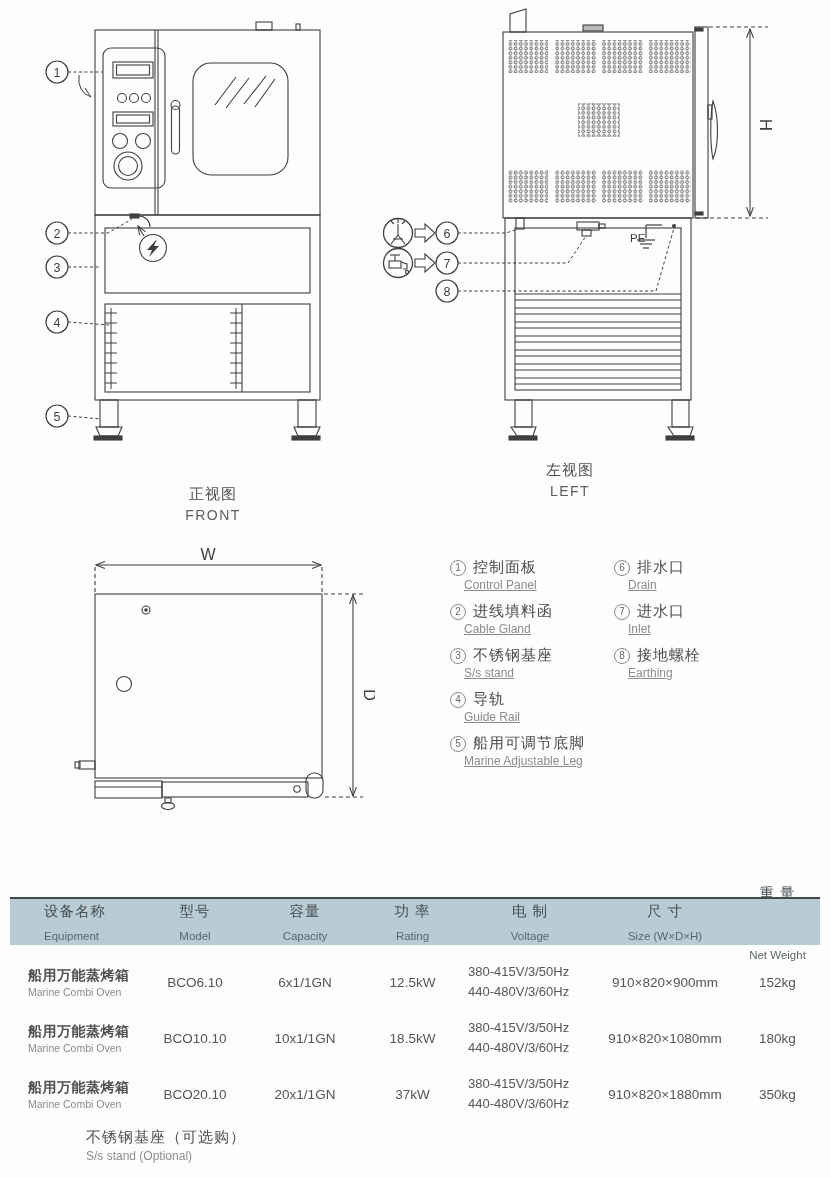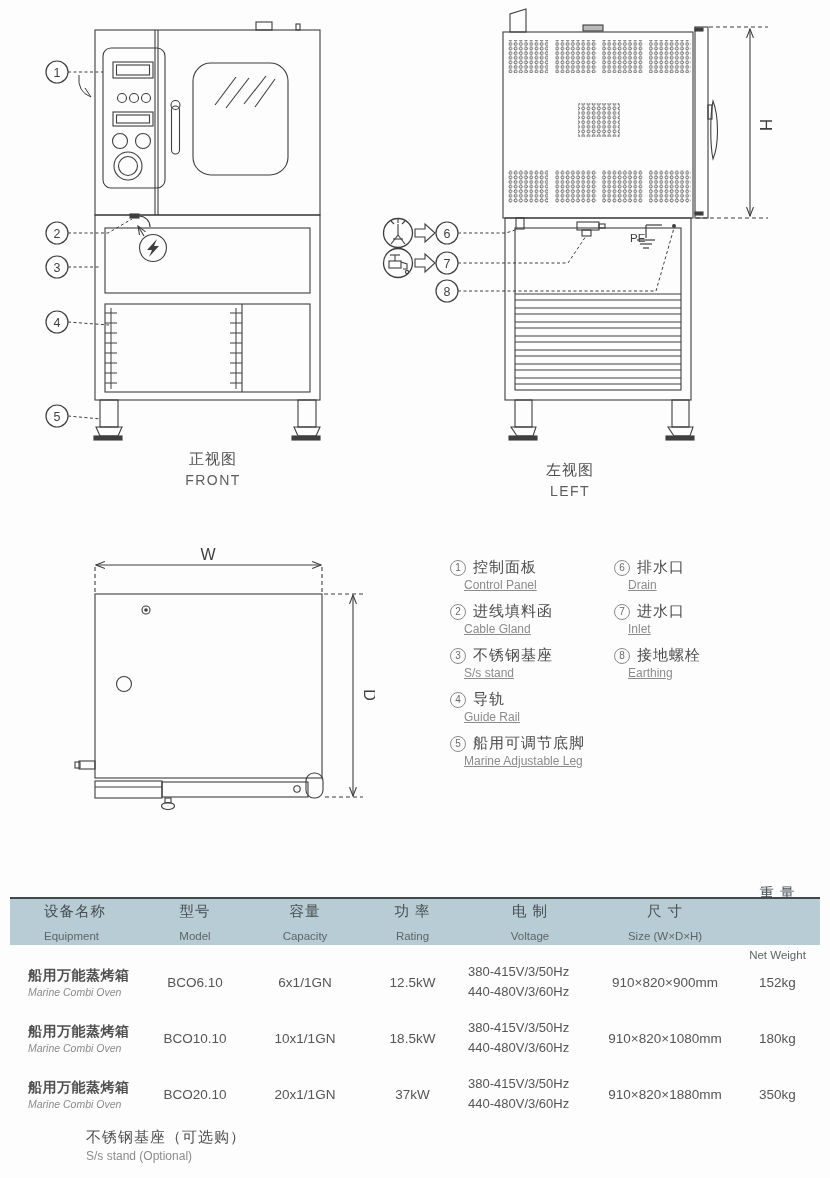--- a/index.html
+++ b/index.html
@@ -26,21 +26,21 @@
   .hcell .en{font-size:11.5px;color:#5d6569;margin-top:9px;}
   .c1{width:130px;align-items:flex-start;padding-left:34px;box-sizing:border-box;}
   .c2{width:110px;} .c3{width:110px;} .c4{width:105px;}
   .c5{width:130px;} .c6{width:140px;} .c7{width:85px;gap:37px;}
   .tbody{margin-top:9px;}
   .trow{display:flex;align-items:center;height:56px;}
   .tcell{display:flex;flex-direction:column;align-items:center;justify-content:center;
          font-size:13.5px;color:#555;}
   .equip{align-items:flex-start;padding-left:18px;box-sizing:border-box;}
   .equip .zh{font-size:14px;color:#4f4f4f;letter-spacing:0.5px;font-weight:bold;}
-  .equip .en{font-size:10.5px;color:#8a8a8a;margin-top:1px;font-style:italic;}
+  .equip .en{font-size:10.5px;color:#8a8a8a;margin-top:1px;}
   .volt{align-items:flex-start;text-align:left;font-size:13px;line-height:1.55;padding-left:3px;box-sizing:border-box;}
   .footnote{position:absolute;left:86px;top:1128px;}
   .footnote .zh{font-size:15px;color:#4f4f4f;letter-spacing:1px;}
   .footnote .en{font-size:12px;color:#8c8c8c;margin-top:2px;}
 </style>
 </head>
 <body>
 
 <div id="page">
 
@@ -325,21 +325,21 @@
       <g>
         <line x1="298" y1="50" x2="298" y2="251" marker-start="url(#ahp)" marker-end="url(#ahp)"></line>
         <line x1="269" y1="49" x2="308" y2="49" stroke-dasharray="4 3"></line>
         <line x1="270" y1="252" x2="308" y2="252" stroke-dasharray="4 3"></line>
       </g>
     </g>
     <text x="153" y="15" text-anchor="middle" font-size="16">W</text>
     <text transform="translate(309,150) rotate(90)" text-anchor="middle" font-size="16">D</text>
   </svg>
 
-  <div class="view-label" style="left:138px;top:450px">
+  <div class="view-label" style="left:138px;top:485px">
     <div class="zh">正视图</div>
     <div class="en">FRONT</div>
   </div>
   <div class="view-label" style="left:495px;top:461px">
     <div class="zh">左视图</div>
     <div class="en">LEFT</div>
   </div>
 
   <div class="legend-col" style="left:450px;top:558px">
     <div class="legend-item">

